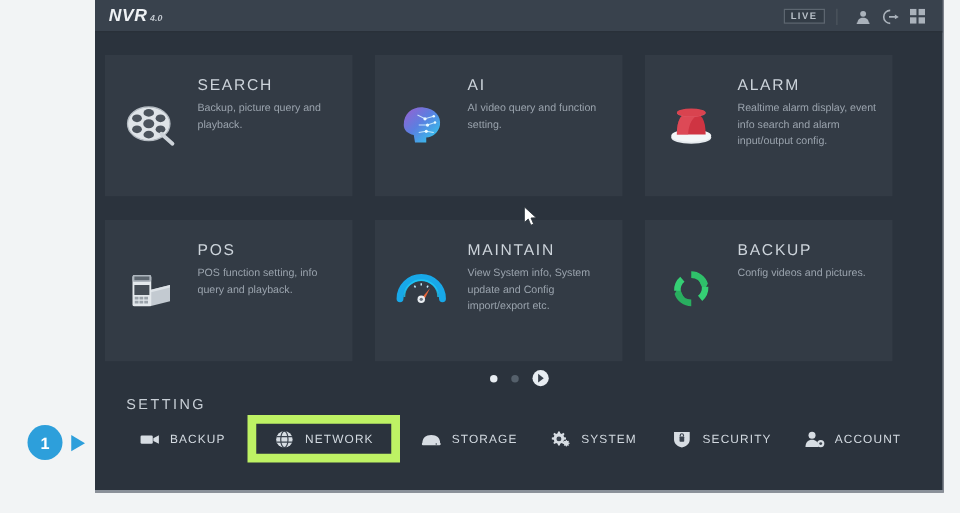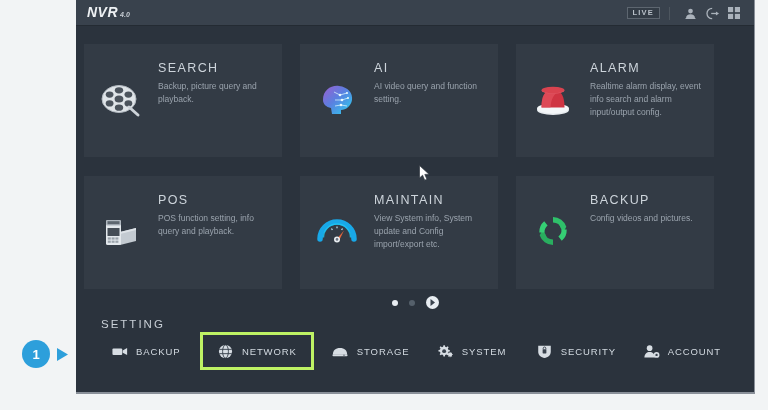--- a/index.html
+++ b/index.html
@@ -121,21 +121,21 @@
     width: 630px; height: 38px;
     display: flex; align-items: center;
   }
   .set-item {
     display: flex; align-items: center; gap: 8px;
     height: 38px; padding: 0 10px;
     cursor: pointer;
     position: relative;
   }
   .set-item.selected {
-    border: 3px solid #bef264;
+    border: 7px solid #bef264;
     padding: 0 14px;
   }
   .set-icon {
     width: 17px; height: 17px;
     display: flex; align-items: center; justify-content: center;
     color: #d7dde3;
   }
   .set-icon svg { display: block; }
   .set-label {
     font-size: 9.5px; color: #d3dae1; letter-spacing: 0.9px;

